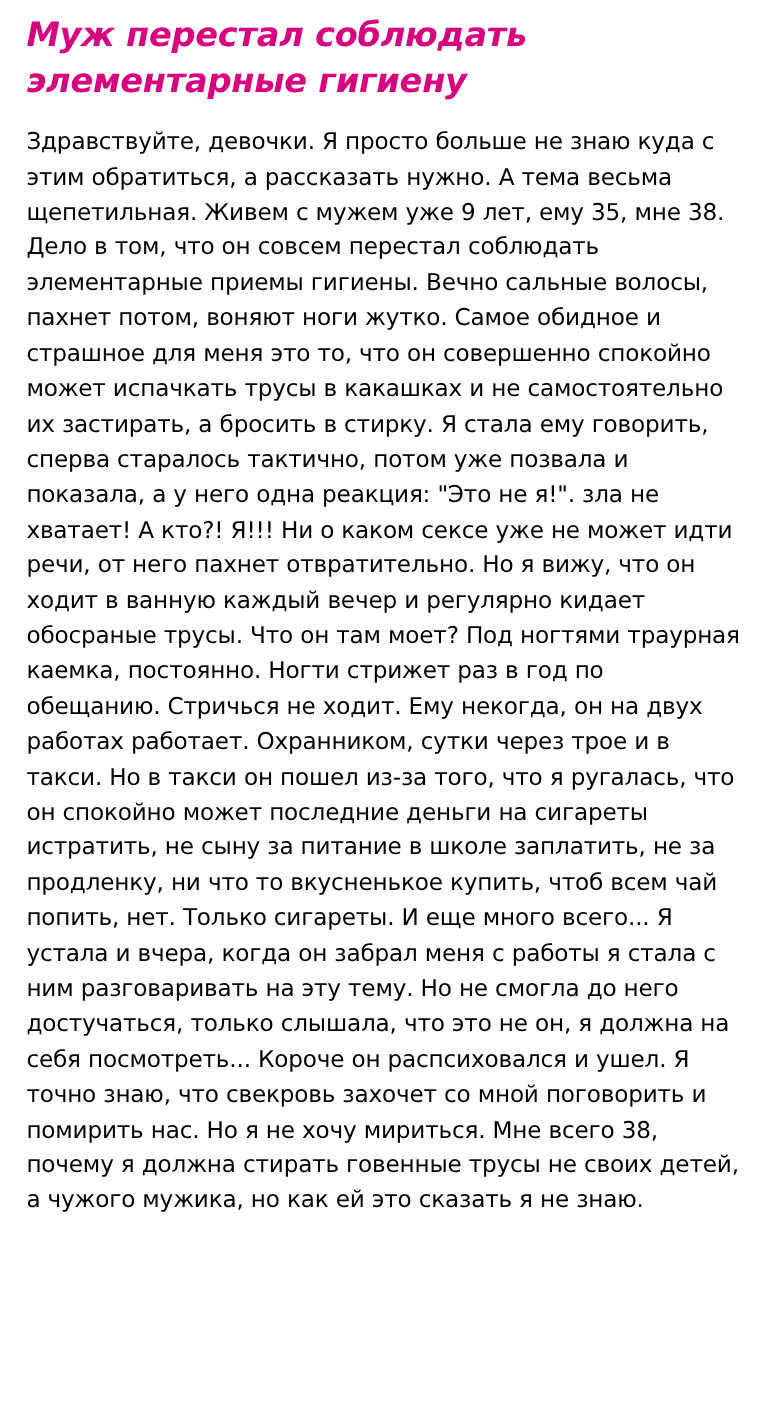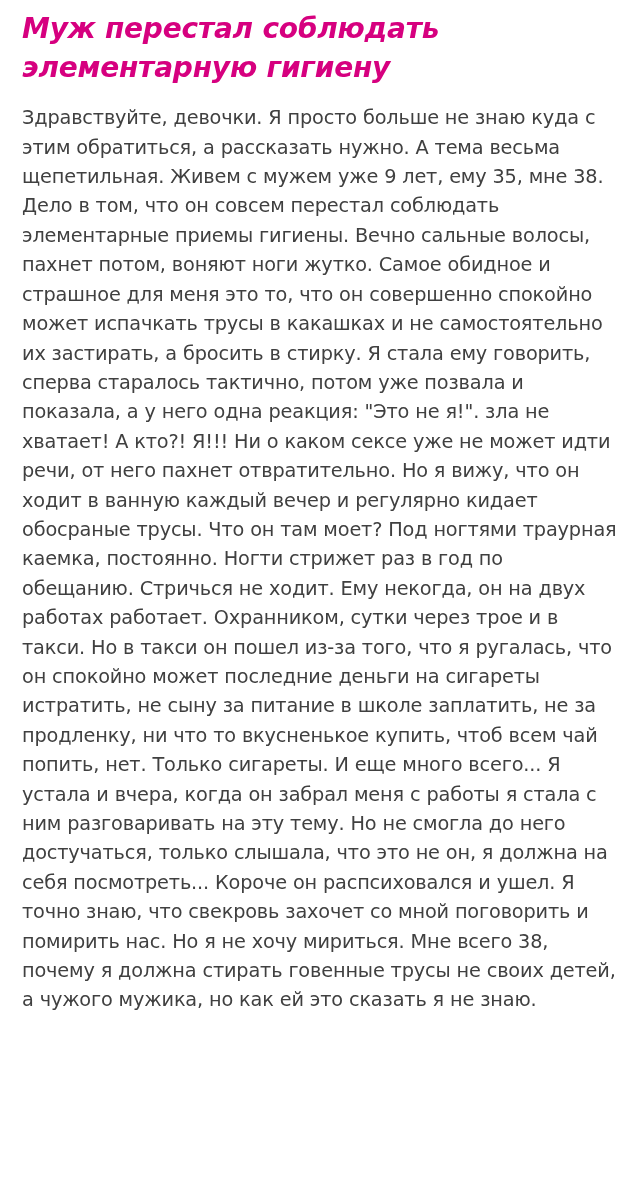--- a/index.html
+++ b/index.html
@@ -24,29 +24,29 @@
     font-family: "DejaVu Sans", sans-serif;
     font-weight: bold;
     font-style: italic;
     font-size: 28px;
     line-height: 1.38;
     letter-spacing: -0.2px;
     margin: 0 0 16px 0;
     padding: 0 4px;
   }
   .article-body {
-    color: #404040;
+    color: #000000;
     font-family: "DejaVu Sans", sans-serif;
     font-size: 19.3px;
     line-height: 29.4px;
     text-align: left;
     margin: 0;
     padding: 0 4px;
     letter-spacing: -0.15px;
   }
 </style>
 </head>
 <body>
 
 <div class="page">
-  <h1 class="article-title">Муж перестал соблюдать элементарную гигиену</h1>
+  <h1 class="article-title">Муж перестал соблюдать элементарные гигиену</h1>
   <p class="article-body">Здравствуйте, девочки. Я просто больше не знаю куда с этим обратиться, а рассказать нужно. А тема весьма щепетильная. Живем с мужем уже 9 лет, ему 35, мне 38. Дело в том, что он совсем перестал соблюдать элементарные приемы гигиены. Вечно сальные волосы, пахнет потом, воняют ноги жутко. Самое обидное и страшное для меня это то, что он совершенно спокойно может испачкать трусы в какашках и не самостоятельно их застирать, а бросить в стирку. Я стала ему говорить, сперва старалось тактично, потом уже позвала и показала, а у него одна реакция: "Это не я!". зла не хватает! А кто?! Я!!! Ни о каком сексе уже не может идти речи, от него пахнет отвратительно. Но я вижу, что он ходит в ванную каждый вечер и регулярно кидает обосраные трусы. Что он там моет? Под ногтями траурная каемка, постоянно. Ногти стрижет раз в год по обещанию. Стричься не ходит. Ему некогда, он на двух работах работает. Охранником, сутки через трое и в такси. Но в такси он пошел из-за того, что я ругалась, что он спокойно может последние деньги на сигареты истратить, не сыну за питание в школе заплатить, не за продленку, ни что то вкусненькое купить, чтоб всем чай попить, нет. Только сигареты. И еще много всего... Я устала и вчера, когда он забрал меня с работы я стала с ним разговаривать на эту тему. Но не смогла до него достучаться, только слышала, что это не он, я должна на себя посмотреть... Короче он распсиховался и ушел. Я точно знаю, что свекровь захочет со мной поговорить и помирить нас. Но я не хочу мириться. Мне всего 38, почему я должна стирать говенные трусы не своих детей, а чужого мужика, но как ей это сказать я не знаю.</p>
 </div>
 
 </body></html>

